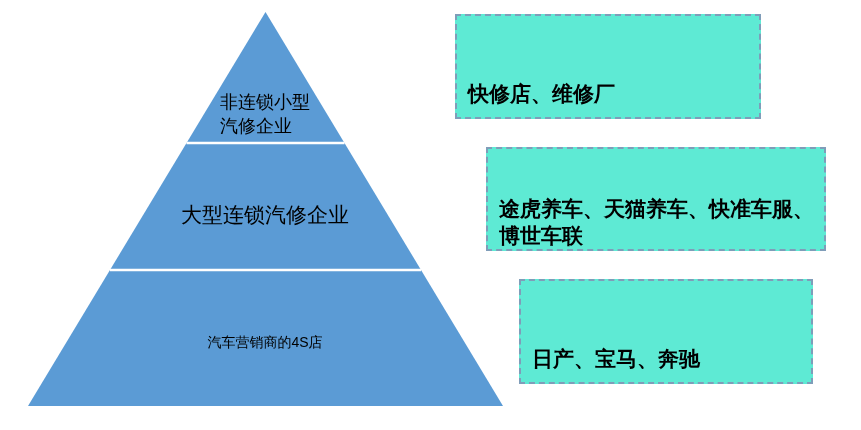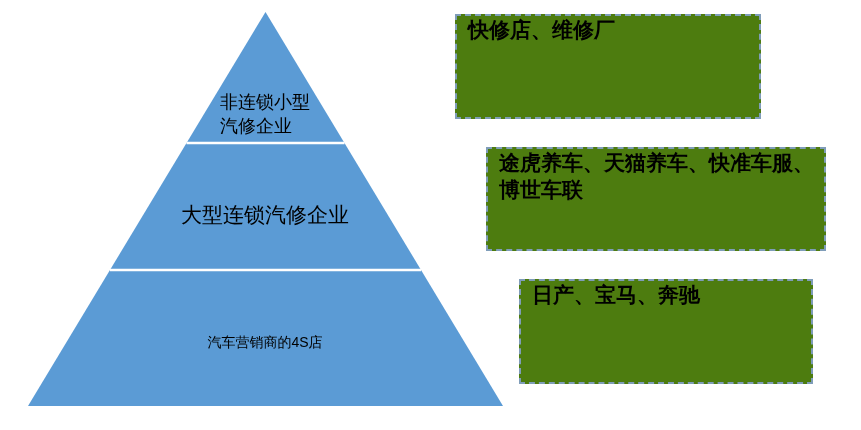--- a/index.html
+++ b/index.html
@@ -48,22 +48,22 @@
     transform: translateX(-50%);
     font-size: 14px;
     line-height: 26px;
     white-space: nowrap;
   }
   .callout {
     position: absolute;
     border: 2px dashed #7f9db9;
     box-sizing: border-box;
     display: flex;
-    align-items: flex-start;
-    background: #4d7c0f;
+    align-items: flex-end;
+    background: #5eead4;
   }
   .callout.box1 { left: 455px; top: 14px;  width: 306px; height: 105px; }
   .callout.box2 { left: 486px; top: 147px; width: 340px; height: 104px; }
   .callout.box3 { left: 519px; top: 279px; width: 294px; height: 105px; }
   .callout-text {
     padding-left: 11px;
     padding-bottom: 10px;
     font-size: 21px;
     font-weight: 700;
     color: #000000;

